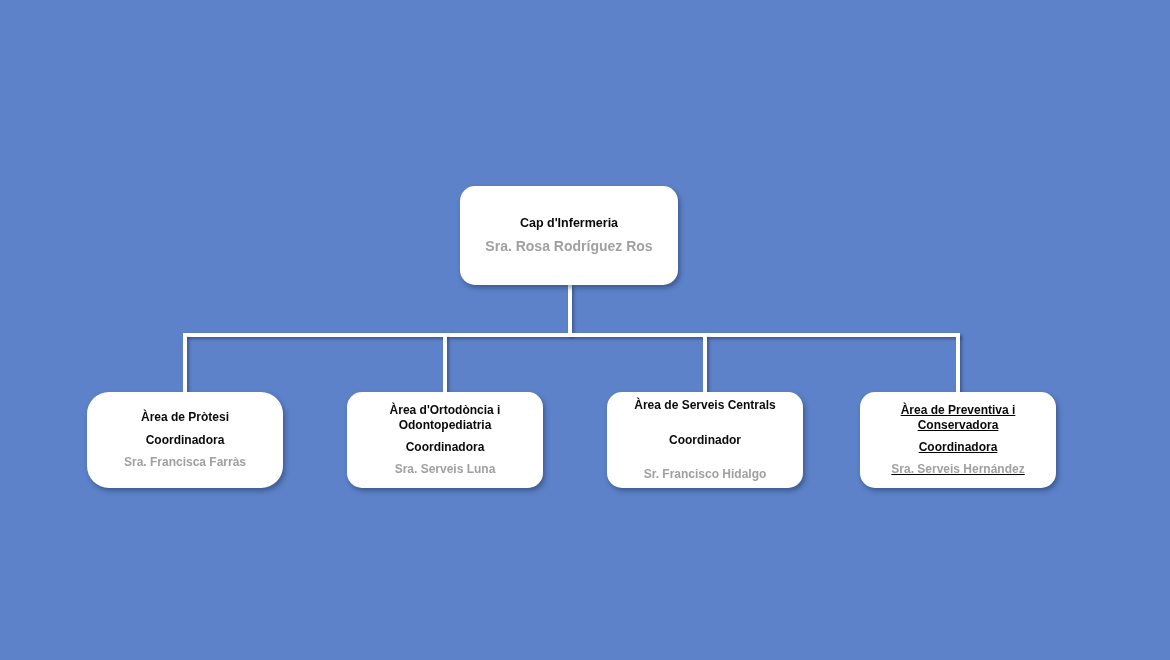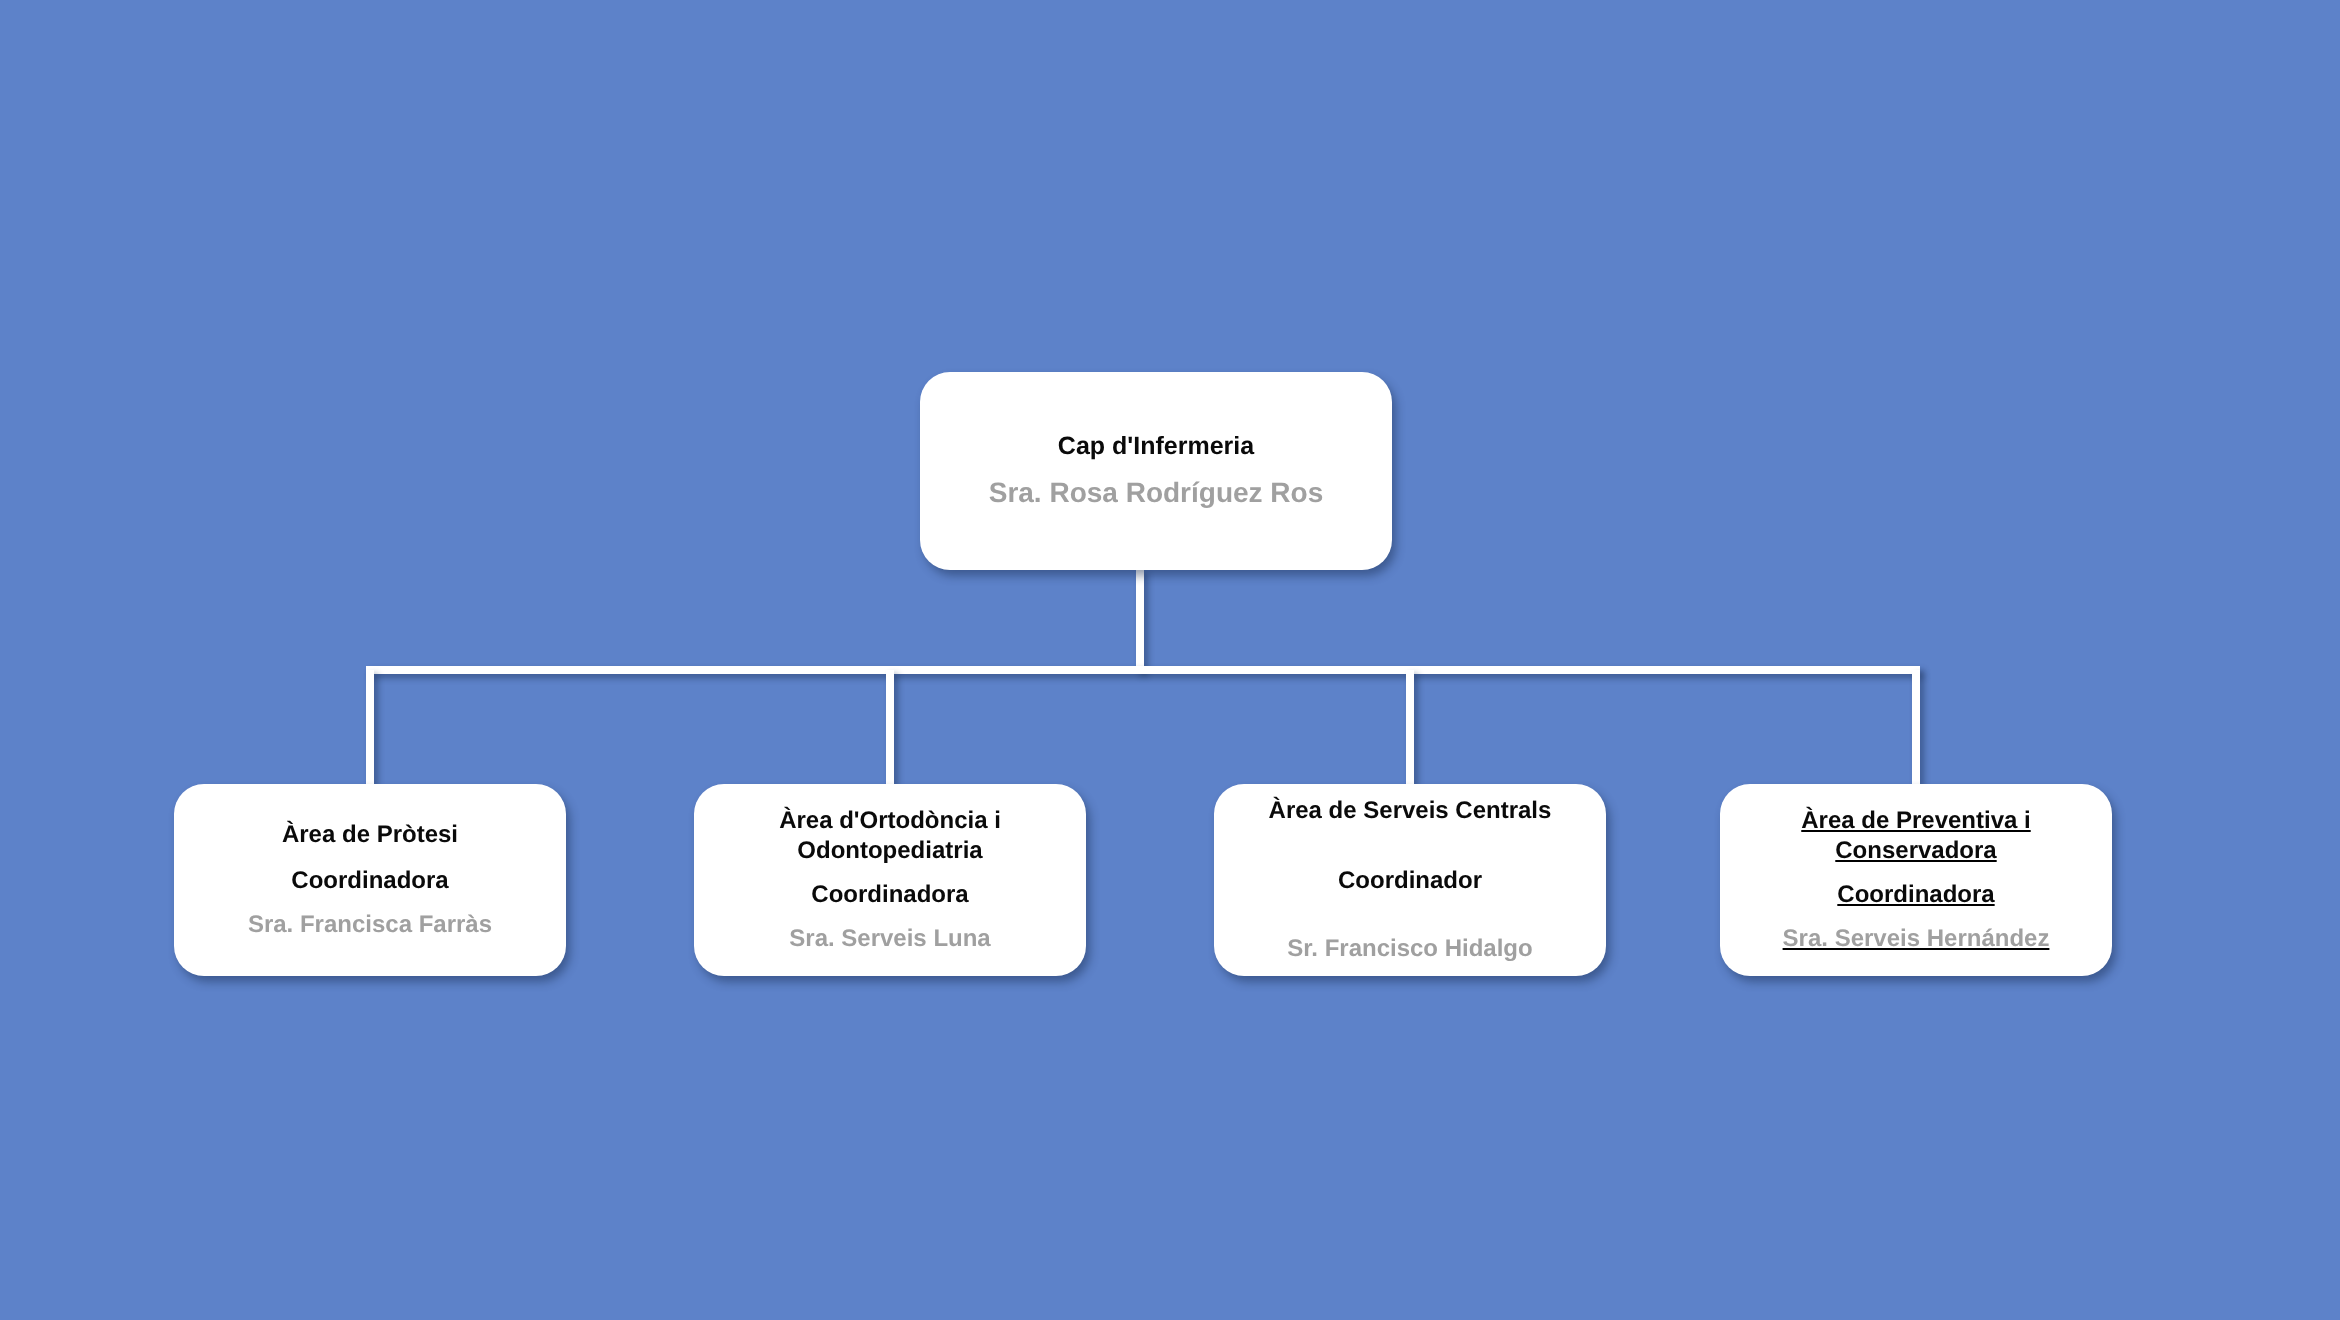--- a/index.html
+++ b/index.html
@@ -43,28 +43,28 @@
     box-shadow: 2px 3px 5px var(--shadow);
     display: flex;
     flex-direction: column;
     align-items: center;
     justify-content: center;
     text-align: center;
     box-sizing: border-box;
     padding: 6px 14px;
   }
   .node-root {
-    left: 460px; top: 186px; width: 236px; height: 99px;
+    left: 460px; top: 186px; width: 218px; height: 99px;
     gap: 6px;
   }
   .node-child {
     top: 392px; width: 196px; height: 96px;
     gap: 7px;
   }
-  .node-child-1 { left: 87px;  }
+  .node-child-1 { left: 87px; border-radius: 22px;  }
   .node-child-2 { left: 347px; }
   .node-child-3 { left: 607px; justify-content: space-between; }
   .node-child-4 { left: 860px; text-decoration: underline; }
 
   .node-title, .node-role {
     color: var(--title-color);
     font-weight: 700;
     font-size: 12px;
     line-height: 1.27;
   }

